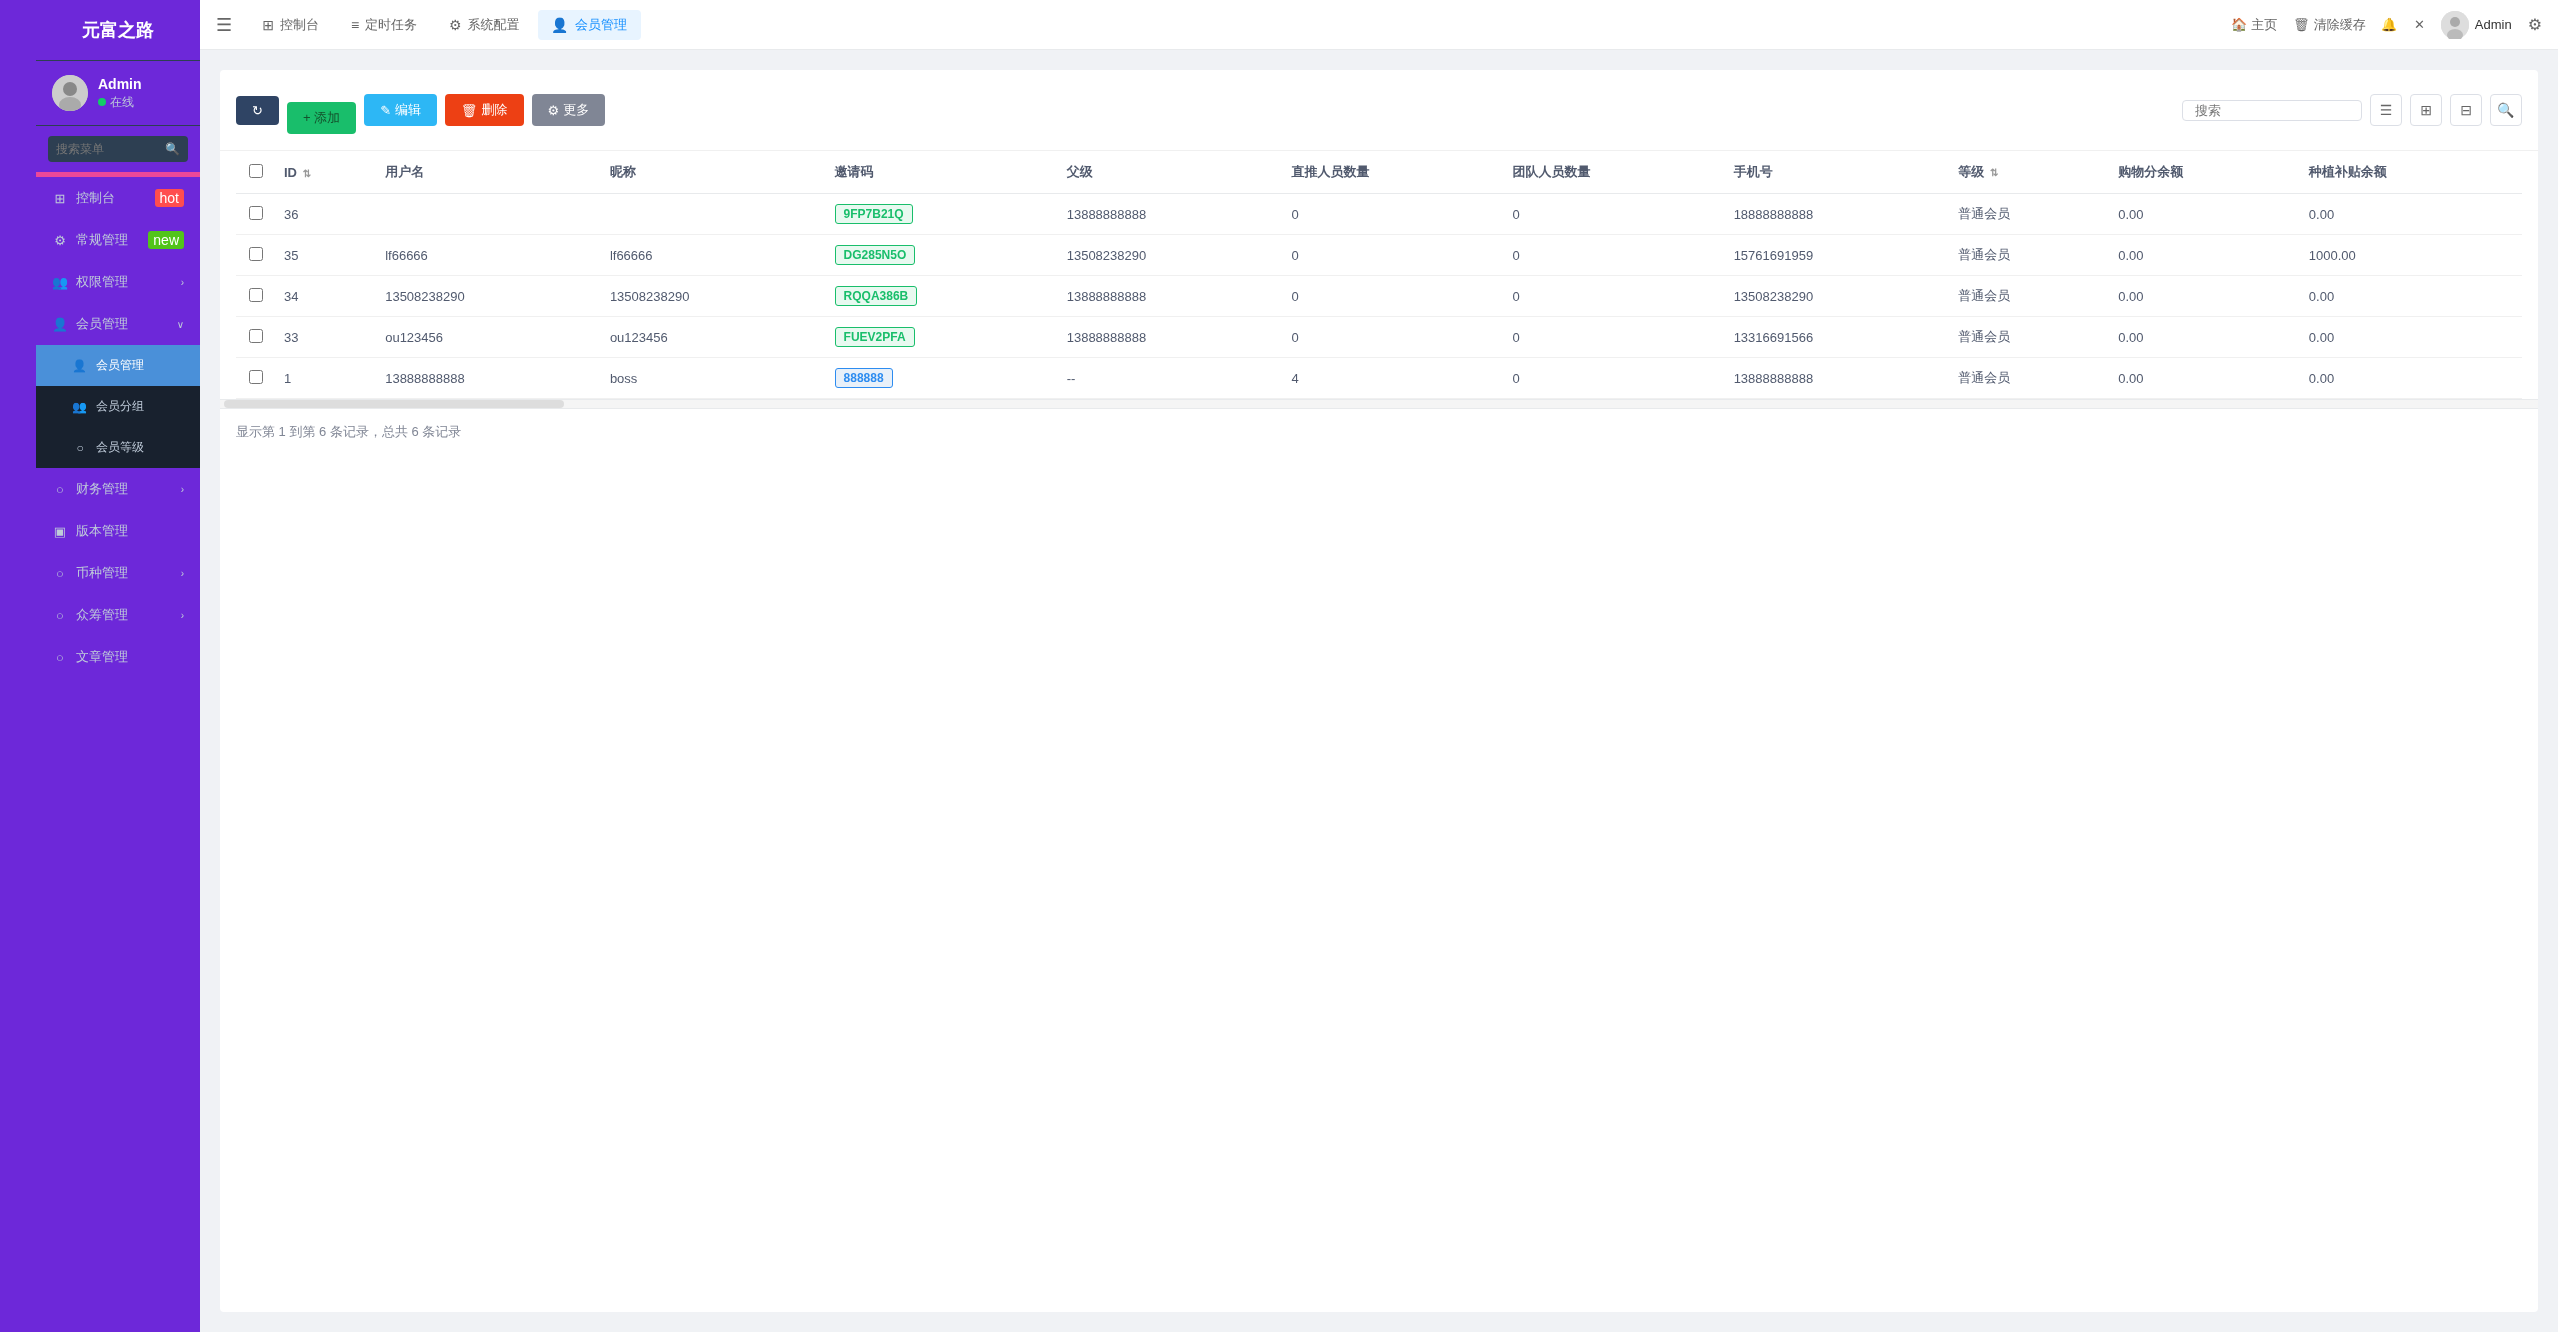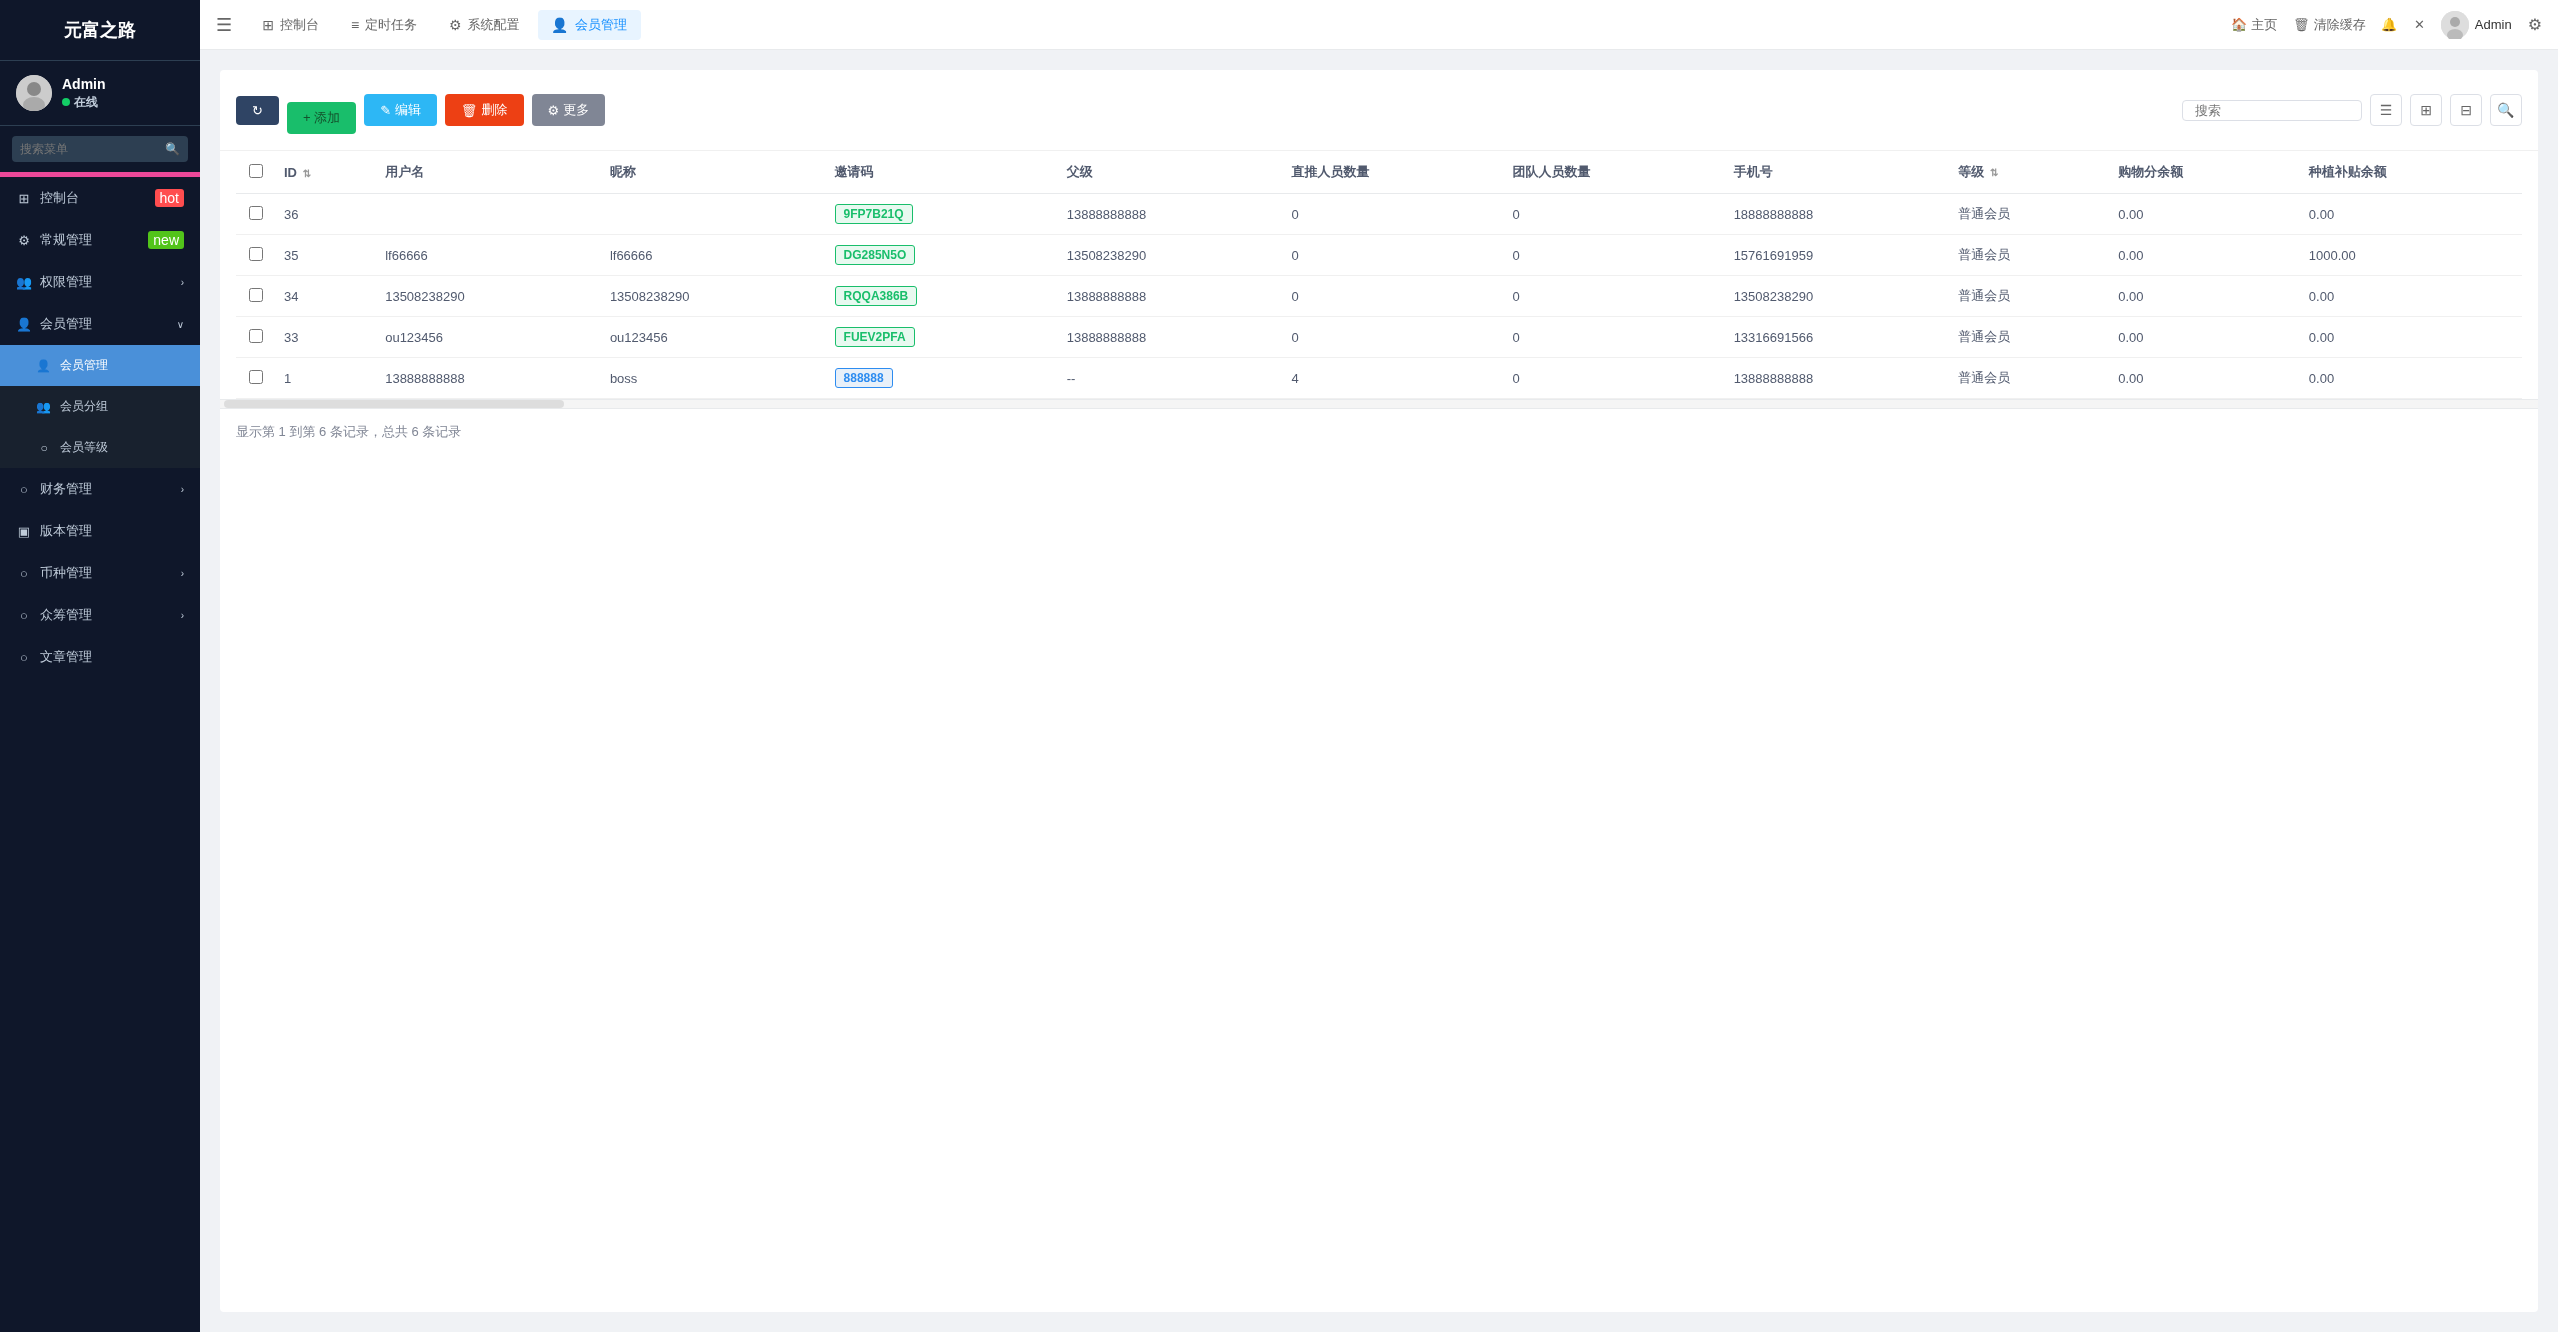--- a/index.html
+++ b/index.html
@@ -1,26 +1,26 @@
 <!DOCTYPE html>
 <html><head>
   <meta charset="utf-8">
   <style>
     * { box-sizing: border-box; margin: 0; padding: 0; }
     body { font-family: "Microsoft YaHei", "PingFang SC", sans-serif; font-size: 13px; background: #f0f2f5; display: flex; height: 100vh; overflow: hidden; }
 
     
-    .sidebar { width: 200px; background: #0f172a; color: #bfcbd9; display: flex; flex-direction: column; flex-shrink: 0; height: 100vh; overflow-y: auto; }
+    .sidebar { width: 200px; background: #6d28d9; color: #bfcbd9; display: flex; flex-direction: column; flex-shrink: 0; height: 100vh; overflow-y: auto; padding-left: 36px; }
     .sidebar-logo { padding: 18px 0; text-align: center; font-size: 18px; font-weight: bold; color: #fff; border-bottom: 1px solid #2d3f52; }
     .sidebar-user { display: flex; align-items: center; padding: 14px 16px; border-bottom: 1px solid #2d3f52; }
     .sidebar-avatar { width: 36px; height: 36px; border-radius: 50%; background: #ccc; display: flex; align-items: center; justify-content: center; color: #fff; font-size: 14px; margin-right: 10px; flex-shrink: 0; overflow: hidden; }
     .sidebar-avatar svg { width: 36px; height: 36px; }
     .sidebar-user-info { display: flex; flex-direction: column; }
     .sidebar-username { color: #fff; font-size: 14px; font-weight: bold; }
-    .sidebar-status { display: flex; align-items: center; font-size: 12px; color: #bfcbd9; margin-top: 2px; font-weight: bold; }
+    .sidebar-status { display: flex; align-items: center; font-size: 12px; color: #bfcbd9; margin-top: 2px; }
     .status-dot { width: 8px; height: 8px; border-radius: 50%; background: #13ce66; margin-right: 4px; }
     .sidebar-search { padding: 10px 12px; border-bottom: 5px solid #ec4899; }
     .sidebar-search-input { width: 100%; background: #2d3f52; border: none; border-radius: 4px; padding: 6px 28px 6px 8px; color: #bfcbd9; font-size: 12px; outline: none; position: relative; }
     .sidebar-search-wrap { position: relative; }
     .sidebar-search-icon { position: absolute; right: 8px; top: 50%; transform: translateY(-50%); color: #bfcbd9; font-size: 12px; }
     .sidebar-menu { flex: 1; }
     .sidebar-item { display: flex; align-items: center; padding: 12px 16px; cursor: pointer; color: #bfcbd9; font-size: 13px; position: relative; transition: background 0.2s; }
     .sidebar-item.active { background: #4a90d9; color: #fff; }
     .sidebar-item .item-icon { margin-right: 8px; width: 16px; text-align: center; }
     .sidebar-item .item-label { flex: 1; }

